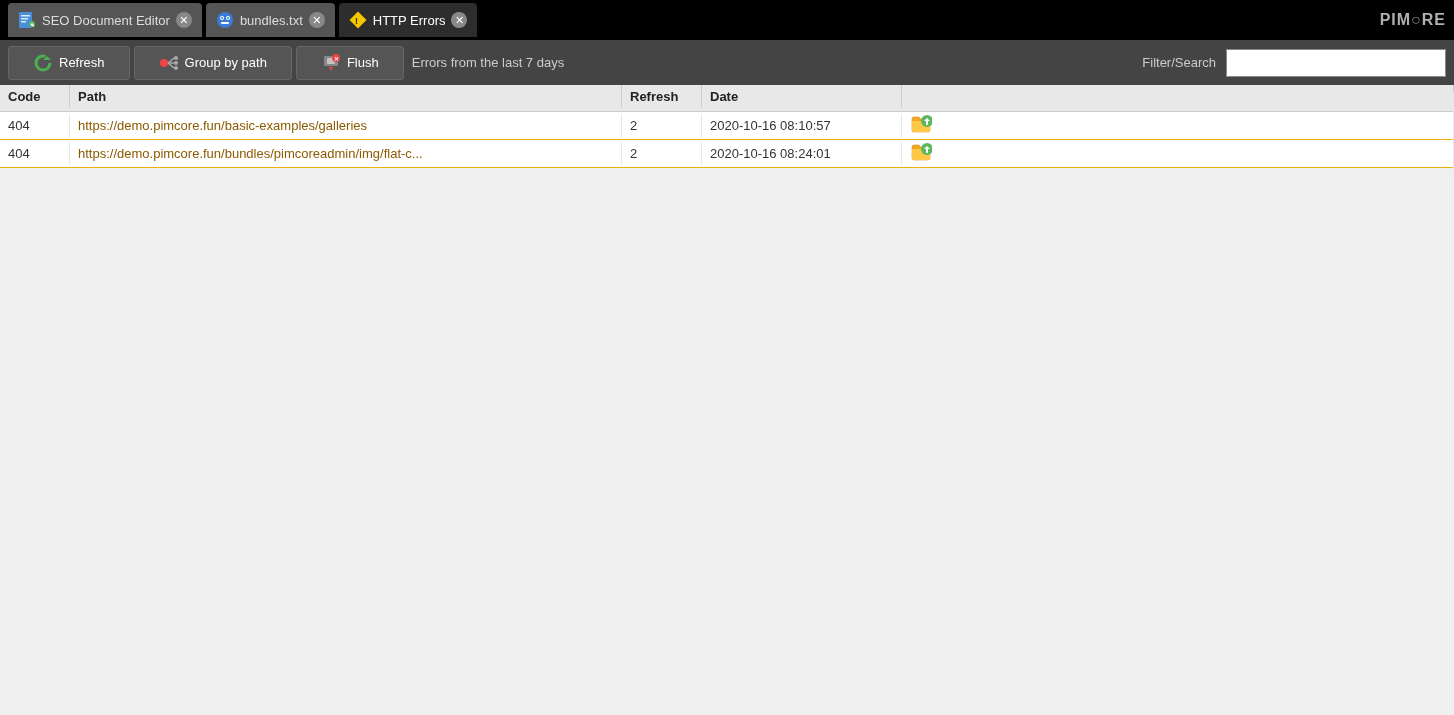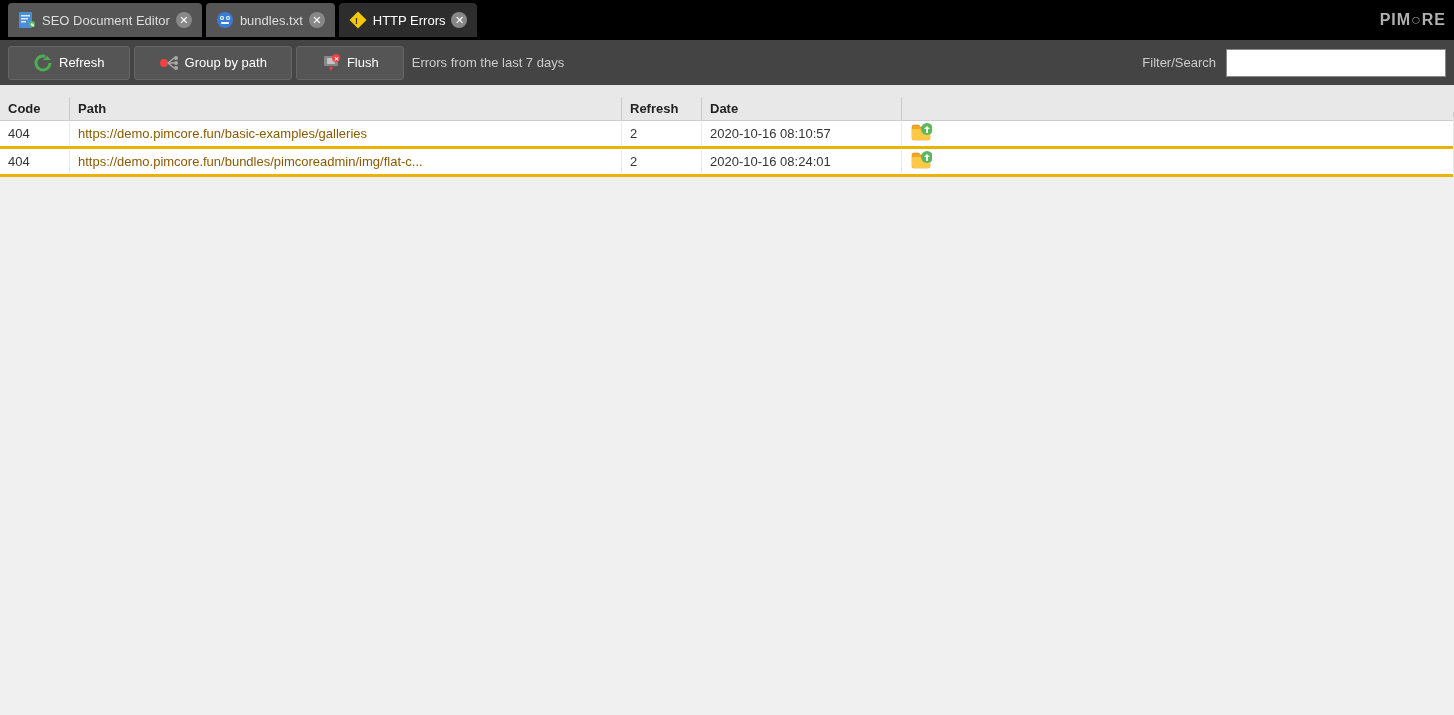--- a/index.html
+++ b/index.html
@@ -102,42 +102,42 @@
       margin-left: 6px;
       outline: none;
     }
 
     
     .table-container {
       background: #fff;
     }
     .table-header {
       display: flex;
-      align-items: flex-end;
+      align-items: flex-start;
       background: #e8e8e8;
       border-bottom: 1px solid #ccc;
-      height: 36px;
+      height: 27px;
     }
     .th {
       padding: 4px 8px;
       font-weight: bold;
       font-size: 13px;
       color: #222;
       border-right: 1px solid #ccc;
     }
     .th-code { width: 70px; }
     .th-path { flex: 1; }
     .th-amount { width: 80px; border-right: 1px solid #ccc; }
     .th-date { width: 200px; border-right: 1px solid #ccc; }
     .th-action { flex: 1; }
 
     .table-row {
       display: flex;
       align-items: center;
-      border-bottom: 3px solid #eab308;
+      border-bottom: 1px solid #eab308;
       height: 28px;
       background: #fff;
     }
     .td {
       padding: 4px 8px;
       font-size: 13px;
       border-right: 1px solid #e8e8e8;
       overflow: hidden;
       text-overflow: ellipsis;
       white-space: nowrap;

